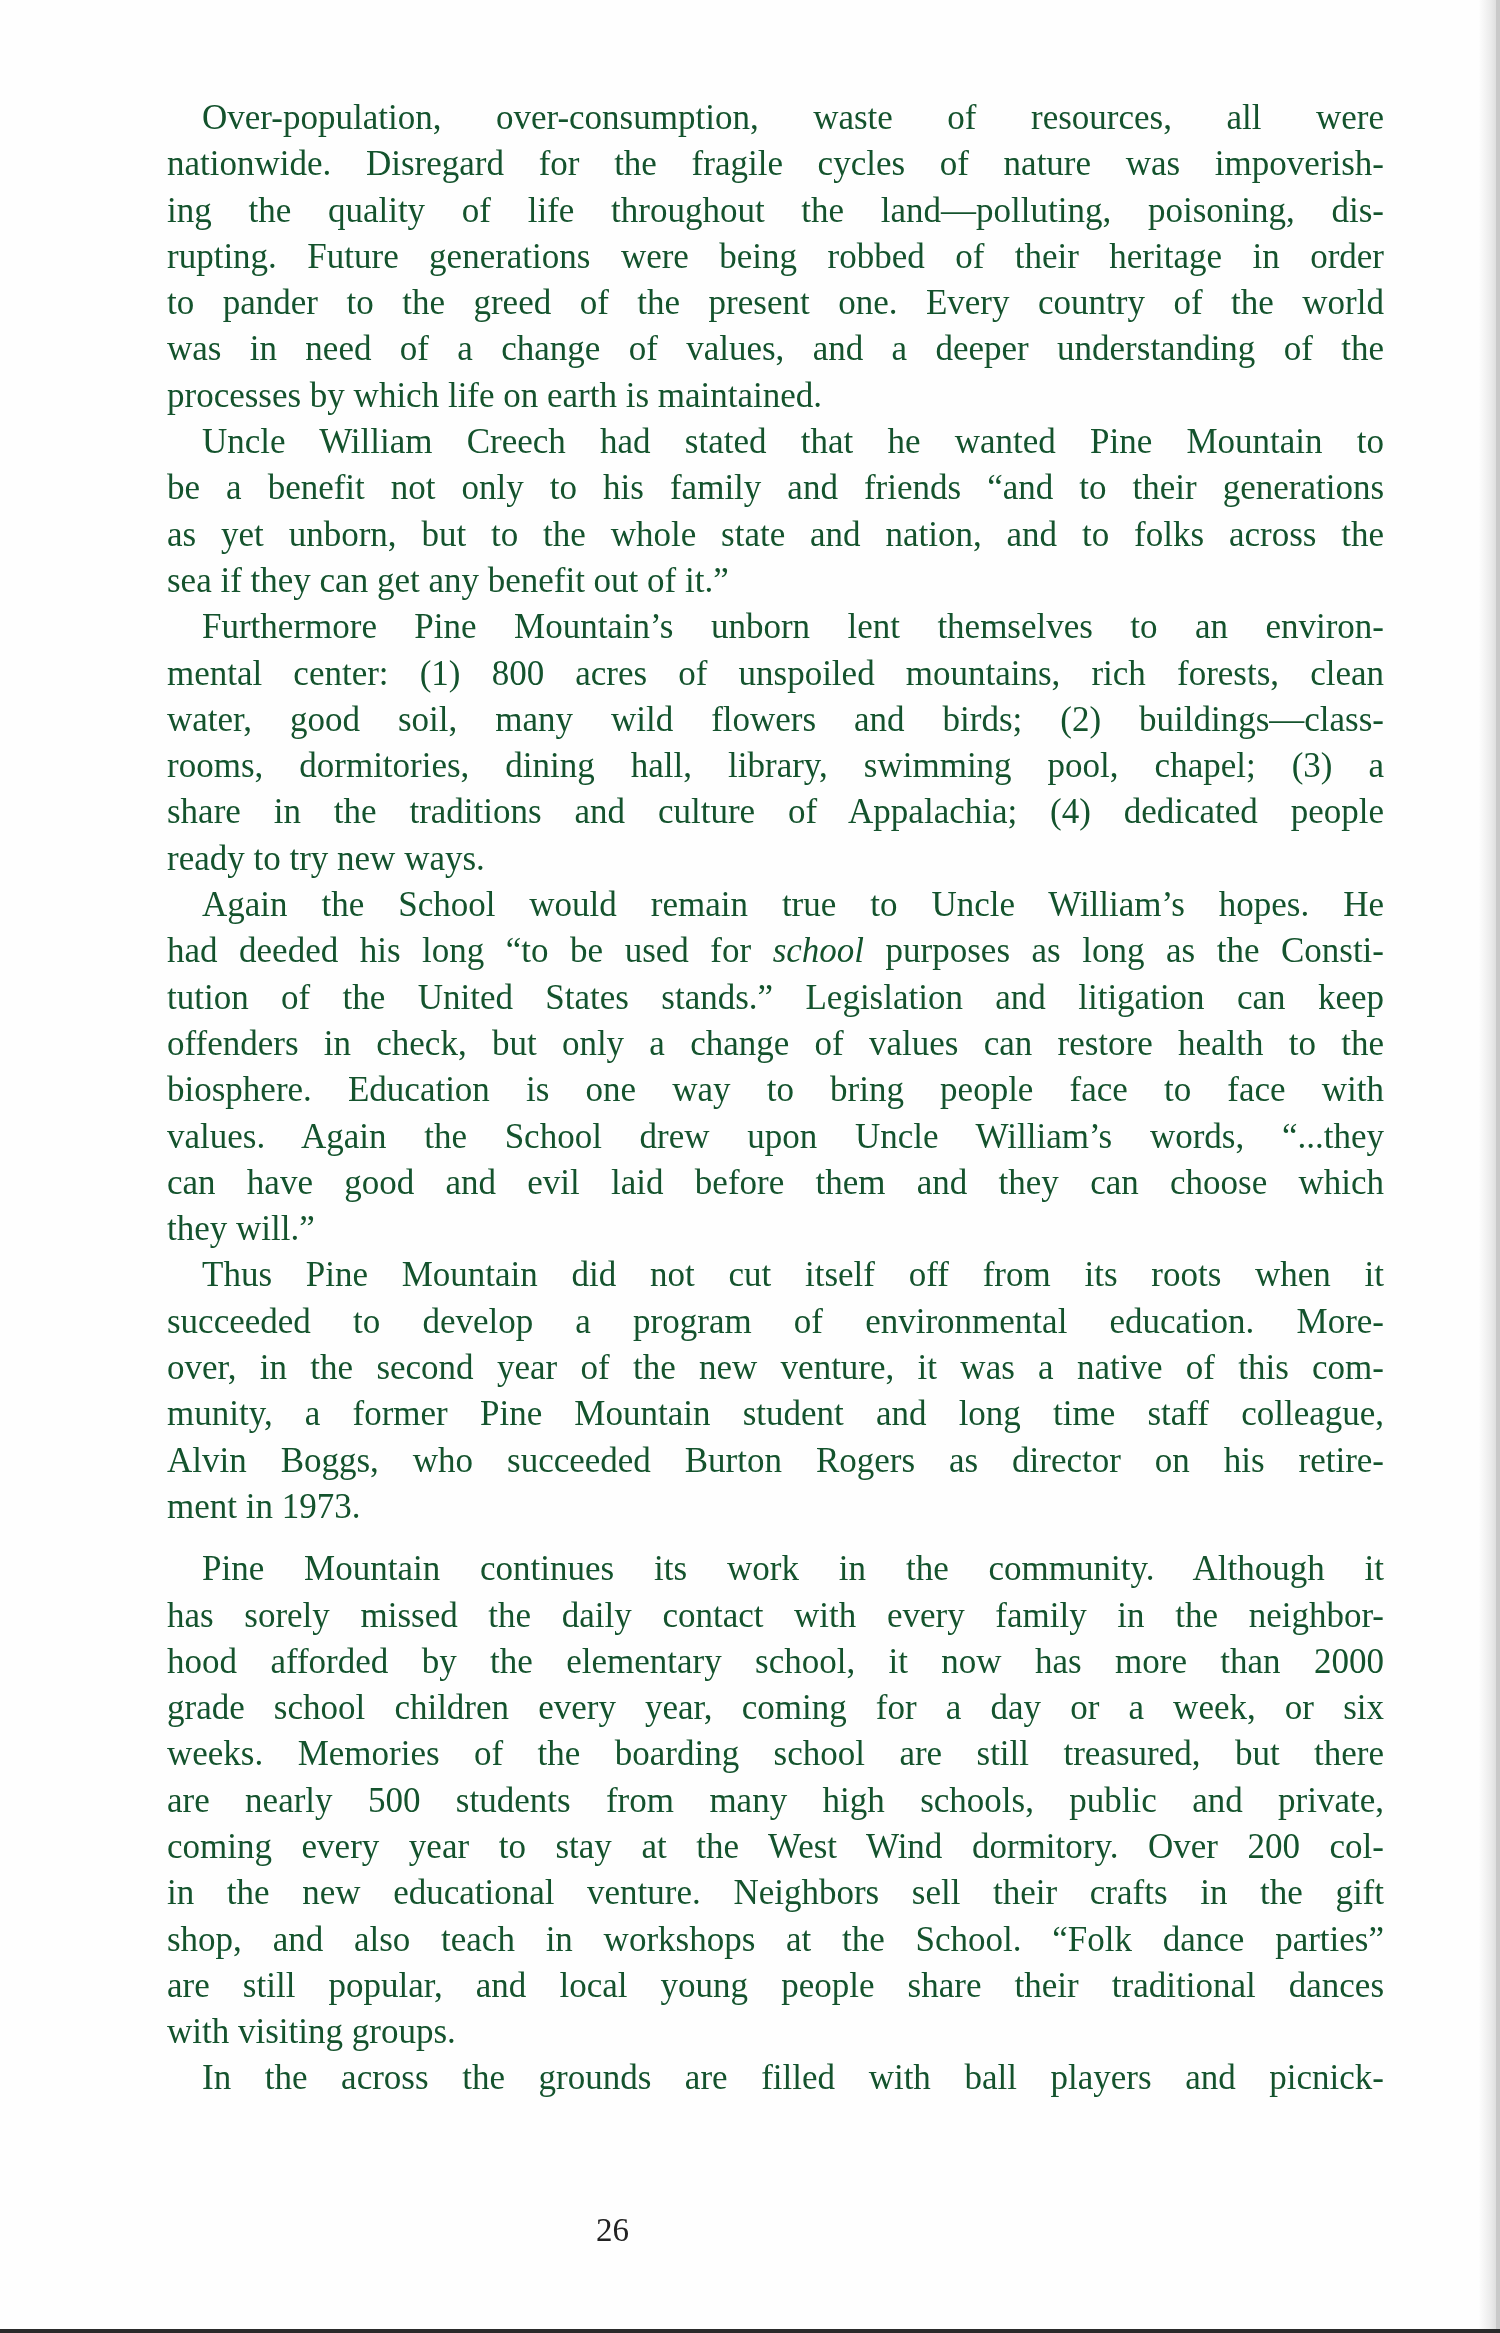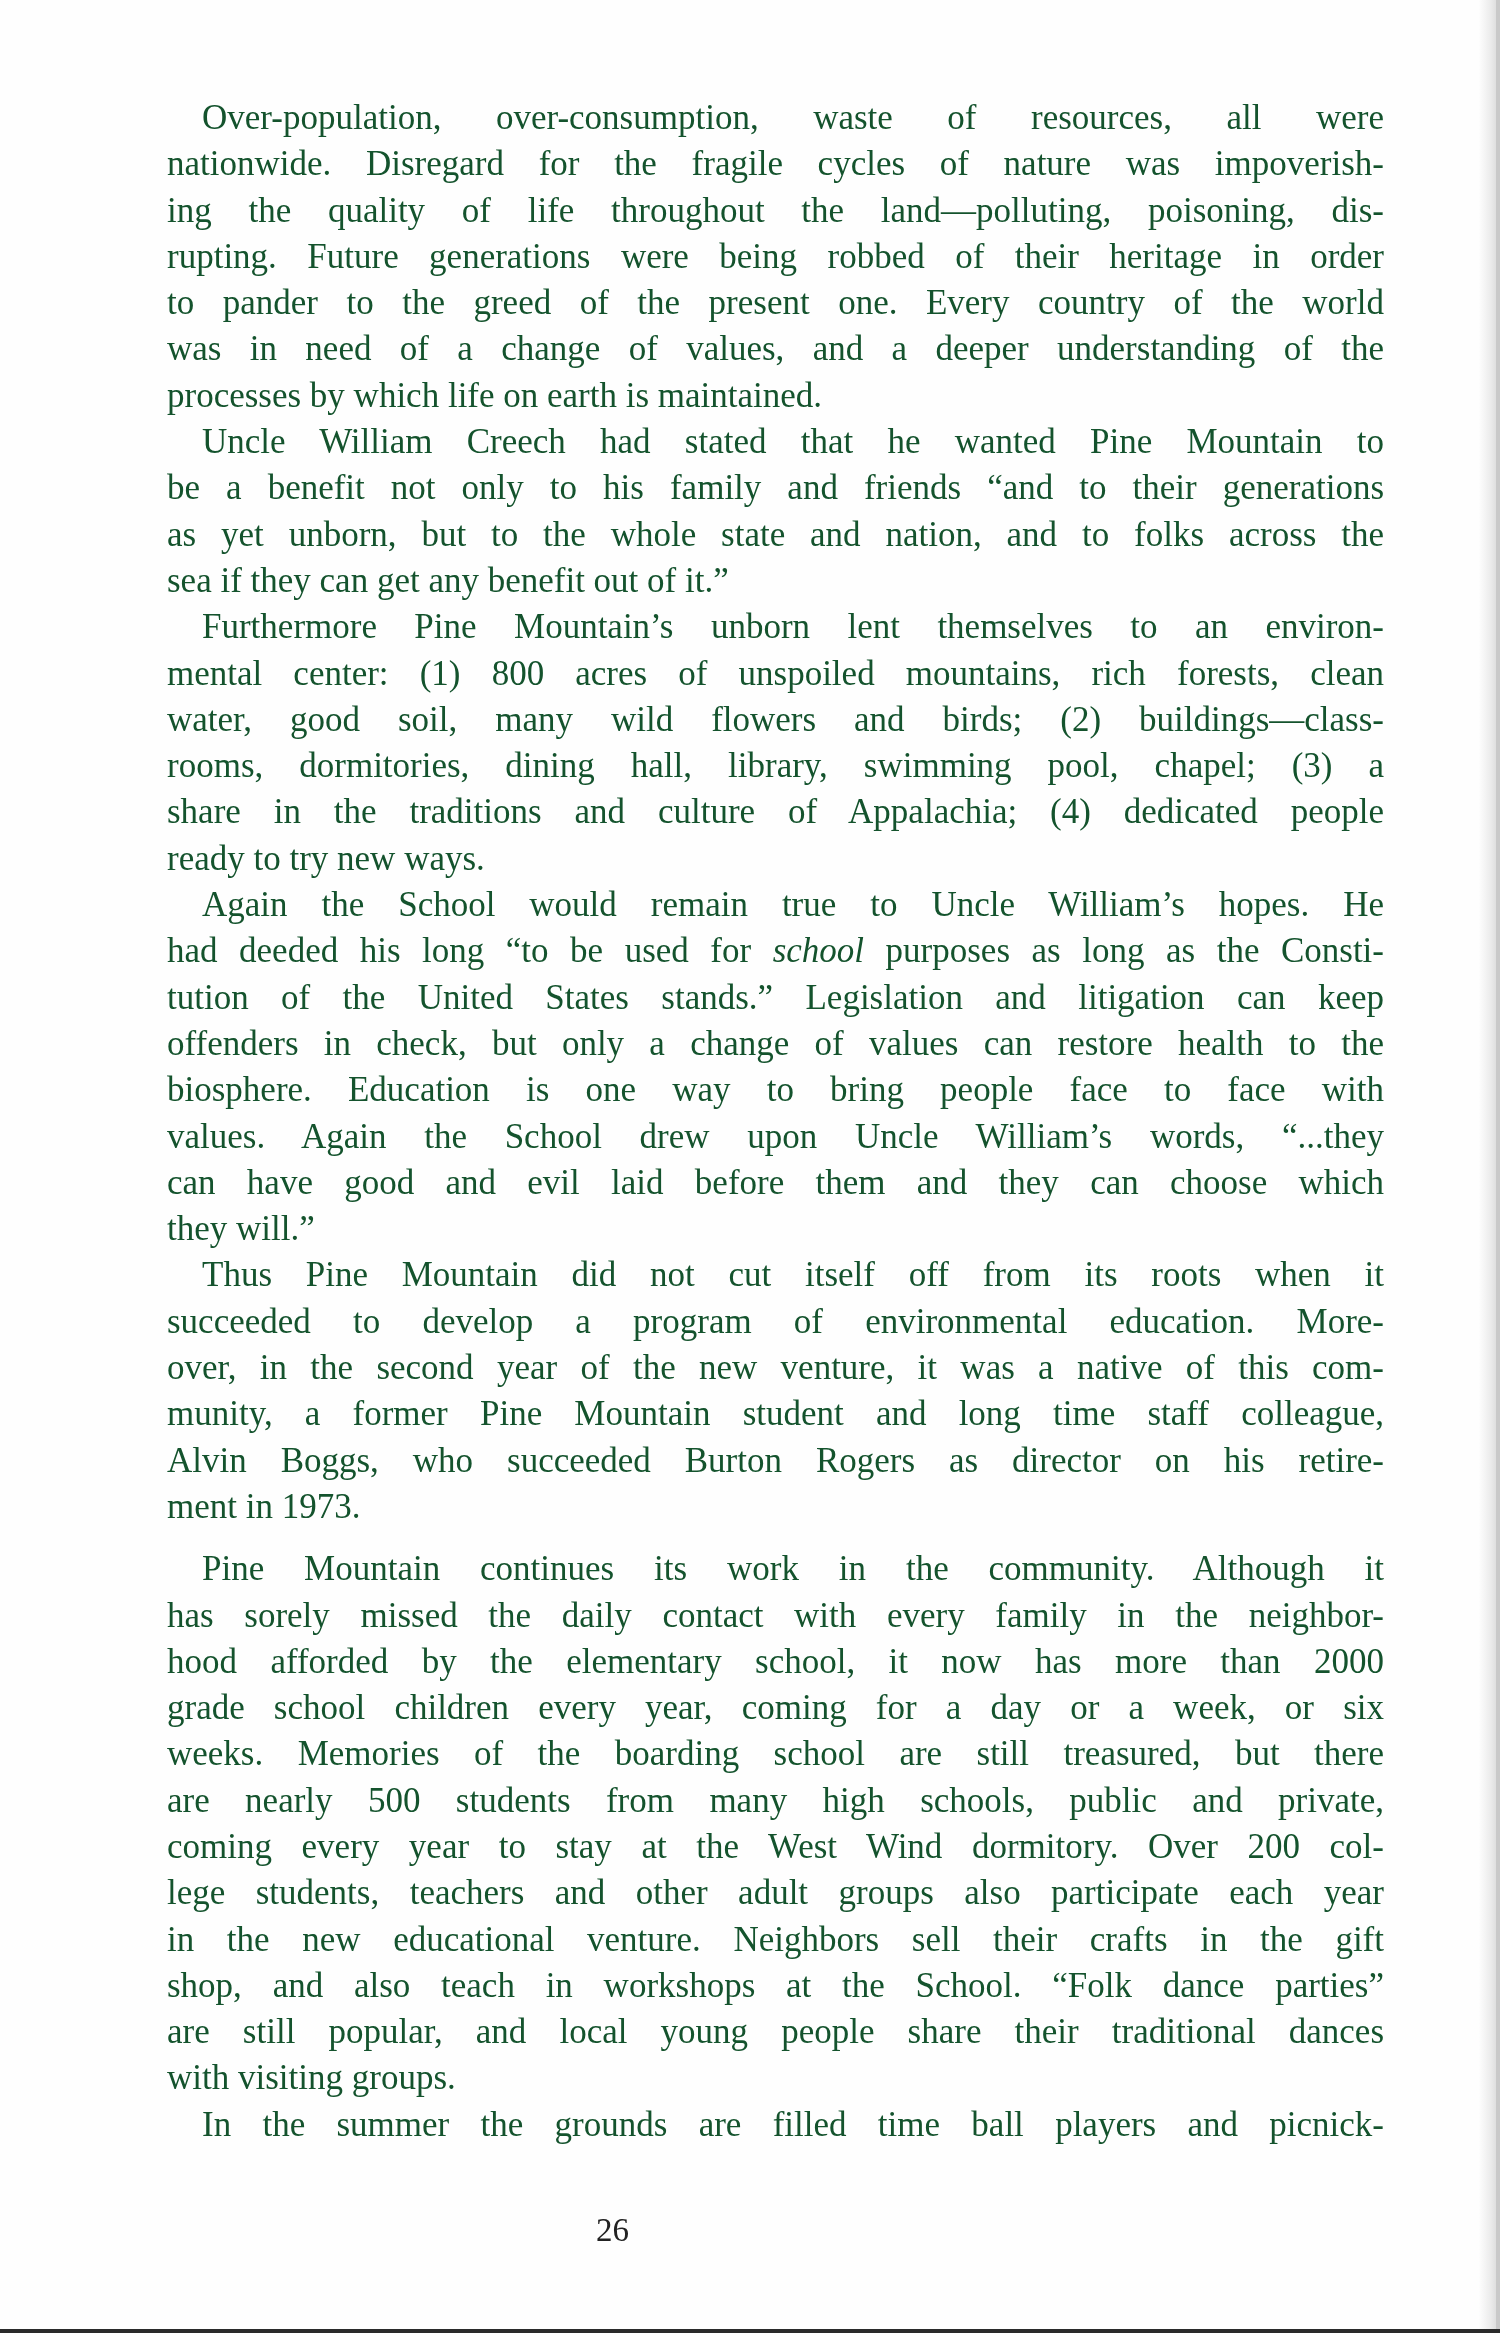--- a/index.html
+++ b/index.html
@@ -145,26 +145,25 @@
     </div>
 
     <div class="para gap-before">
       <span class="line indent">Pine Mountain continues its work in the community. Although it</span>
       <span class="line">has sorely missed the daily contact with every family in the neighbor-</span>
       <span class="line">hood afforded by the elementary school, it now has more than 2000</span>
       <span class="line">grade school children every year, coming for a day or a week, or six</span>
       <span class="line">weeks. Memories of the boarding school are still treasured, but there</span>
       <span class="line">are nearly 500 students from many high schools, public and private,</span>
       <span class="line">coming every year to stay at the West Wind dormitory. Over 200 col-</span>
-      <span class="line">lege students, teachers and other adult groups also participate each year</span>
       <span class="line">in the new educational venture. Neighbors sell their crafts in the gift</span>
       <span class="line">shop, and also teach in workshops at the School. “Folk dance parties”</span>
       <span class="line">are still popular, and local young people share their traditional dances</span>
       <span class="line last">with visiting groups.</span>
     </div>
 
     <div class="para">
-      <span class="line indent">In the summer the grounds are filled time ball players and picnick-</span>
+      <span class="line indent">In the across the grounds are filled with ball players and picnick-</span>
     </div>
   </div>
 
   <div class="page-number">26</div>
 </div>
 
 </body></html>

